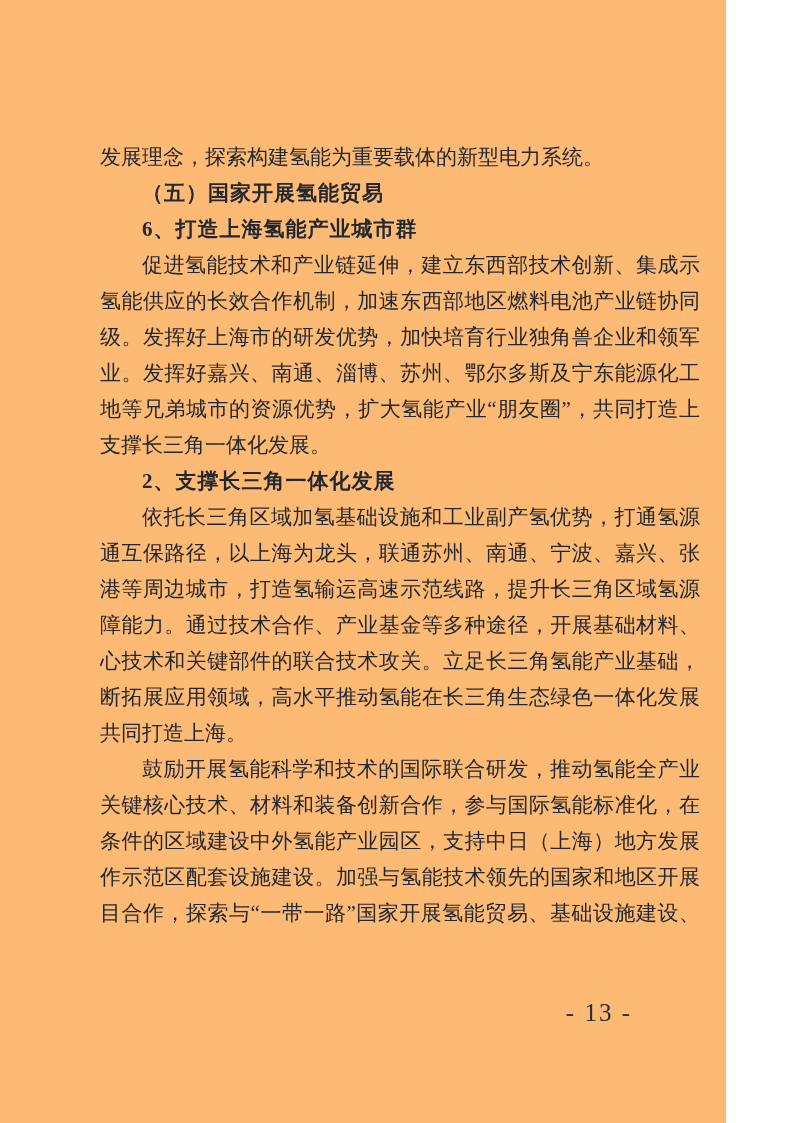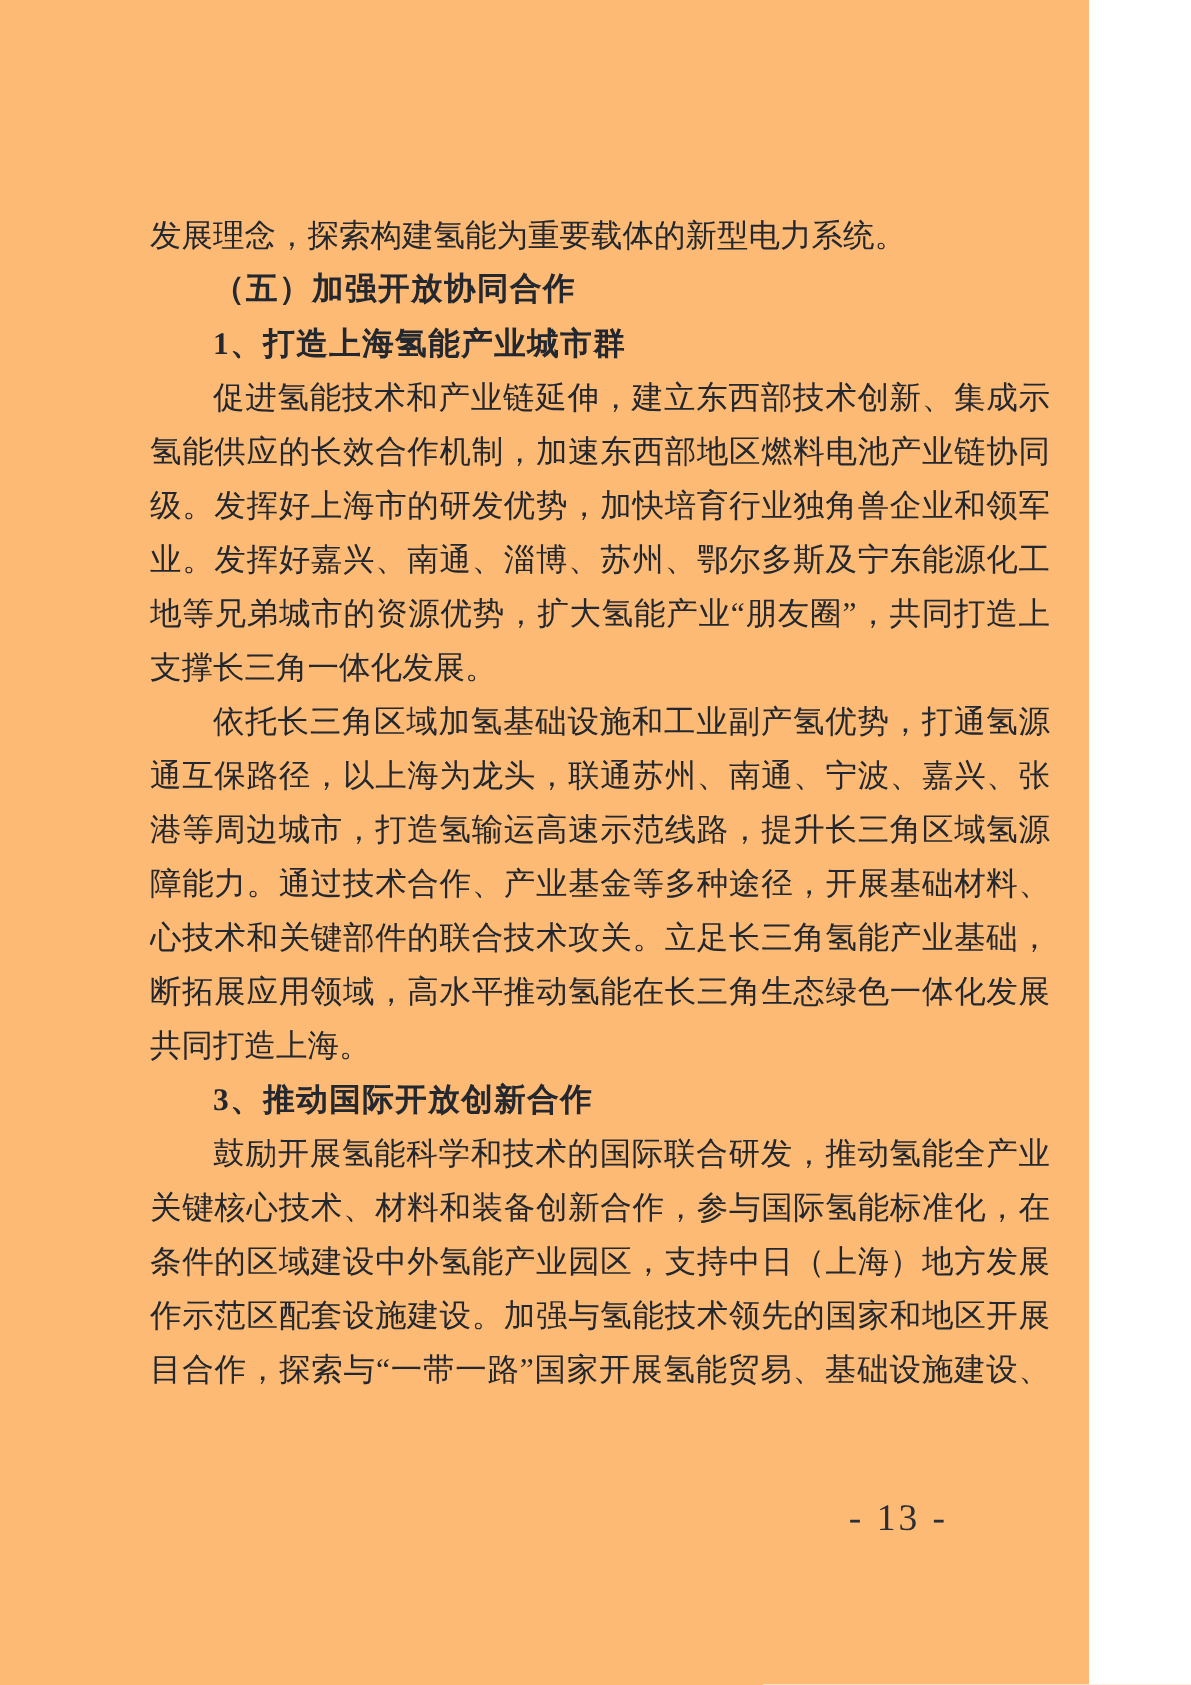--- a/index.html
+++ b/index.html
@@ -55,36 +55,36 @@
     font-family: "Liberation Serif", "DejaVu Serif", serif;
     letter-spacing: 2px;
   }
 </style>
 </head>
 <body>
 
 <div class="page">
   <div class="doc-body" id="doc-body">
       <div class="line continuation">发展理念，探索构建氢能为重要载体的新型电力系统。</div>
-      <div class="line heading2 indent">（五）加强开放协同合作</div>
-      <div class="line heading3 indent">1、打造上海氢能产业城市群</div>
+      <div class="line heading2 indent">（五）国家开展氢能贸易</div>
+      <div class="line heading3 indent">6、打造上海氢能产业城市群</div>
       <div class="line paragraph fill indent">促进氢能技术和产业链延伸，建立东西部技术创新、集成示范、</div>
       <div class="line paragraph fill">氢能供应的长效合作机制，加速东西部地区燃料电池产业链协同升</div>
       <div class="line paragraph fill">级。发挥好上海市的研发优势，加快培育行业独角兽企业和领军企</div>
       <div class="line paragraph fill">业。发挥好嘉兴、南通、淄博、苏州、鄂尔多斯及宁东能源化工基</div>
       <div class="line paragraph fill">地等兄弟城市的资源优势，扩大氢能产业“朋友圈”，共同打造上海</div>
       <div class="line paragraph">支撑长三角一体化发展。</div>
+      <div class="line heading3 indent">2、支撑长三角一体化发展</div>
       <div class="line paragraph fill indent">依托长三角区域加氢基础设施和工业副产氢优势，打通氢源互</div>
       <div class="line paragraph fill">通互保路径，以上海为龙头，联通苏州、南通、宁波、嘉兴、张家</div>
       <div class="line paragraph fill">港等周边城市，打造氢输运高速示范线路，提升长三角区域氢源保</div>
       <div class="line paragraph fill">障能力。通过技术合作、产业基金等多种途径，开展基础材料、核</div>
       <div class="line paragraph fill">心技术和关键部件的联合技术攻关。立足长三角氢能产业基础，不</div>
       <div class="line paragraph fill">断拓展应用领域，高水平推动氢能在长三角生态绿色一体化发展示</div>
       <div class="line paragraph">共同打造上海。</div>
-      <div class="line heading3 indent">3、推动国际开放创新合作</div>
       <div class="line paragraph fill indent">鼓励开展氢能科学和技术的国际联合研发，推动氢能全产业链</div>
       <div class="line paragraph fill">关键核心技术、材料和装备创新合作，参与国际氢能标准化，在有</div>
       <div class="line paragraph fill">条件的区域建设中外氢能产业园区，支持中日（上海）地方发展合</div>
       <div class="line paragraph fill">作示范区配套设施建设。加强与氢能技术领先的国家和地区开展项</div>
       <div class="line paragraph fill">目合作，探索与“一带一路”国家开展氢能贸易、基础设施建设、产</div>
     </div>
   <div class="page-number">- 13 -</div>
 </div>
 
 </body></html>

